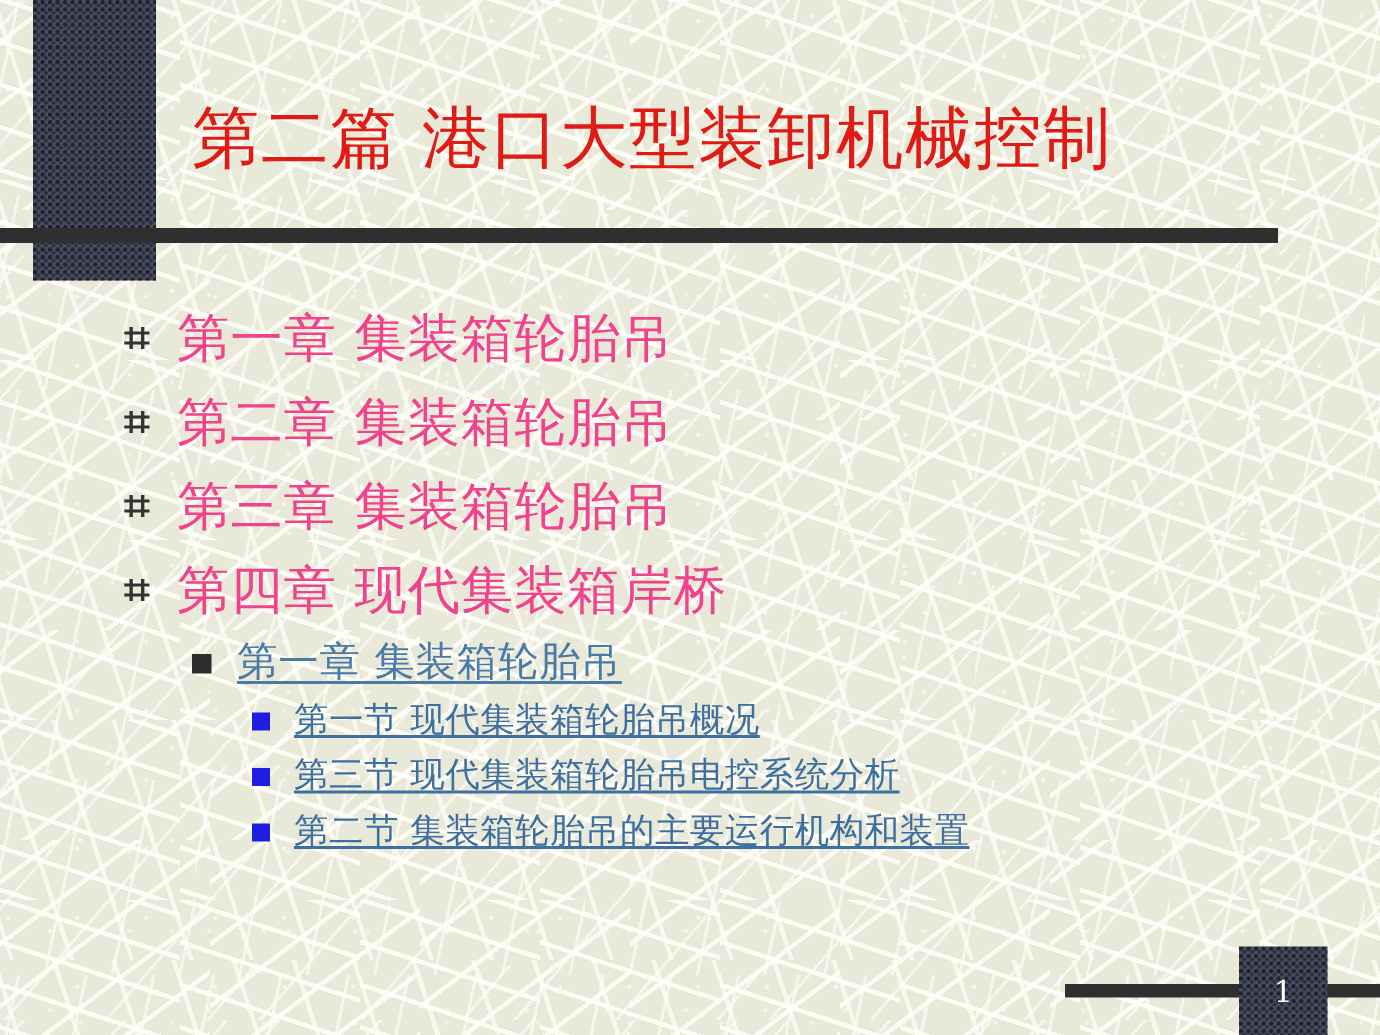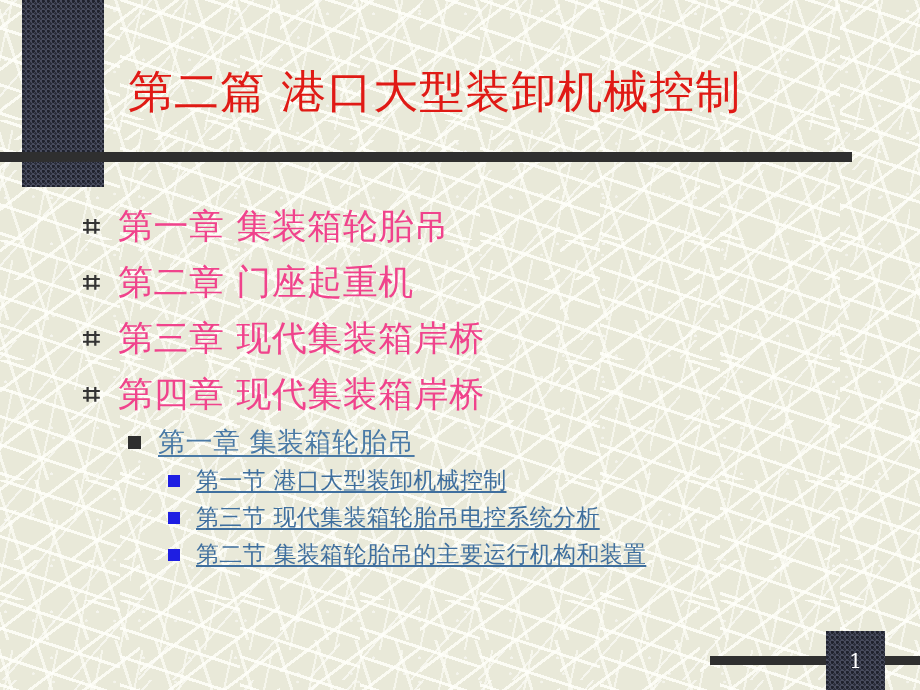--- a/index.html
+++ b/index.html
@@ -239,41 +239,41 @@
 
     <ul class="level">
 
       <li class="l1">
         <span class="bullet">⌗</span>
         <span class="txt">第一章 集装箱轮胎吊</span>
       </li>
 
       <li class="l1">
         <span class="bullet">⌗</span>
-        <span class="txt">第二章 门座起重机</span>
-      </li>
-
-      <li class="l1">
-        <span class="bullet">⌗</span>
-        <span class="txt">第三章 现代集装箱岸桥</span>
+        <span class="txt">第二章 集装箱轮胎吊</span>
+      </li>
+
+      <li class="l1">
+        <span class="bullet">⌗</span>
+        <span class="txt">第三章 集装箱轮胎吊</span>
       </li>
 
       <li class="l1">
         <span class="bullet">⌗</span>
         <span class="txt">第四章  现代集装箱岸桥</span>
       </li>
 
       <li class="l2">
         <span class="bullet"></span>
         <span class="txt">第一章 集装箱轮胎吊</span>
       </li>
 
       <li class="l3">
         <span class="bullet"></span>
-        <span class="txt">第一节  港口大型装卸机械控制</span>
+        <span class="txt">第一节  现代集装箱轮胎吊概况</span>
       </li>
 
       <li class="l3">
         <span class="bullet"></span>
         <span class="txt">第三节 现代集装箱轮胎吊电控系统分析</span>
       </li>
 
       <li class="l3">
         <span class="bullet"></span>
         <span class="txt">第二节  集装箱轮胎吊的主要运行机构和装置</span>

